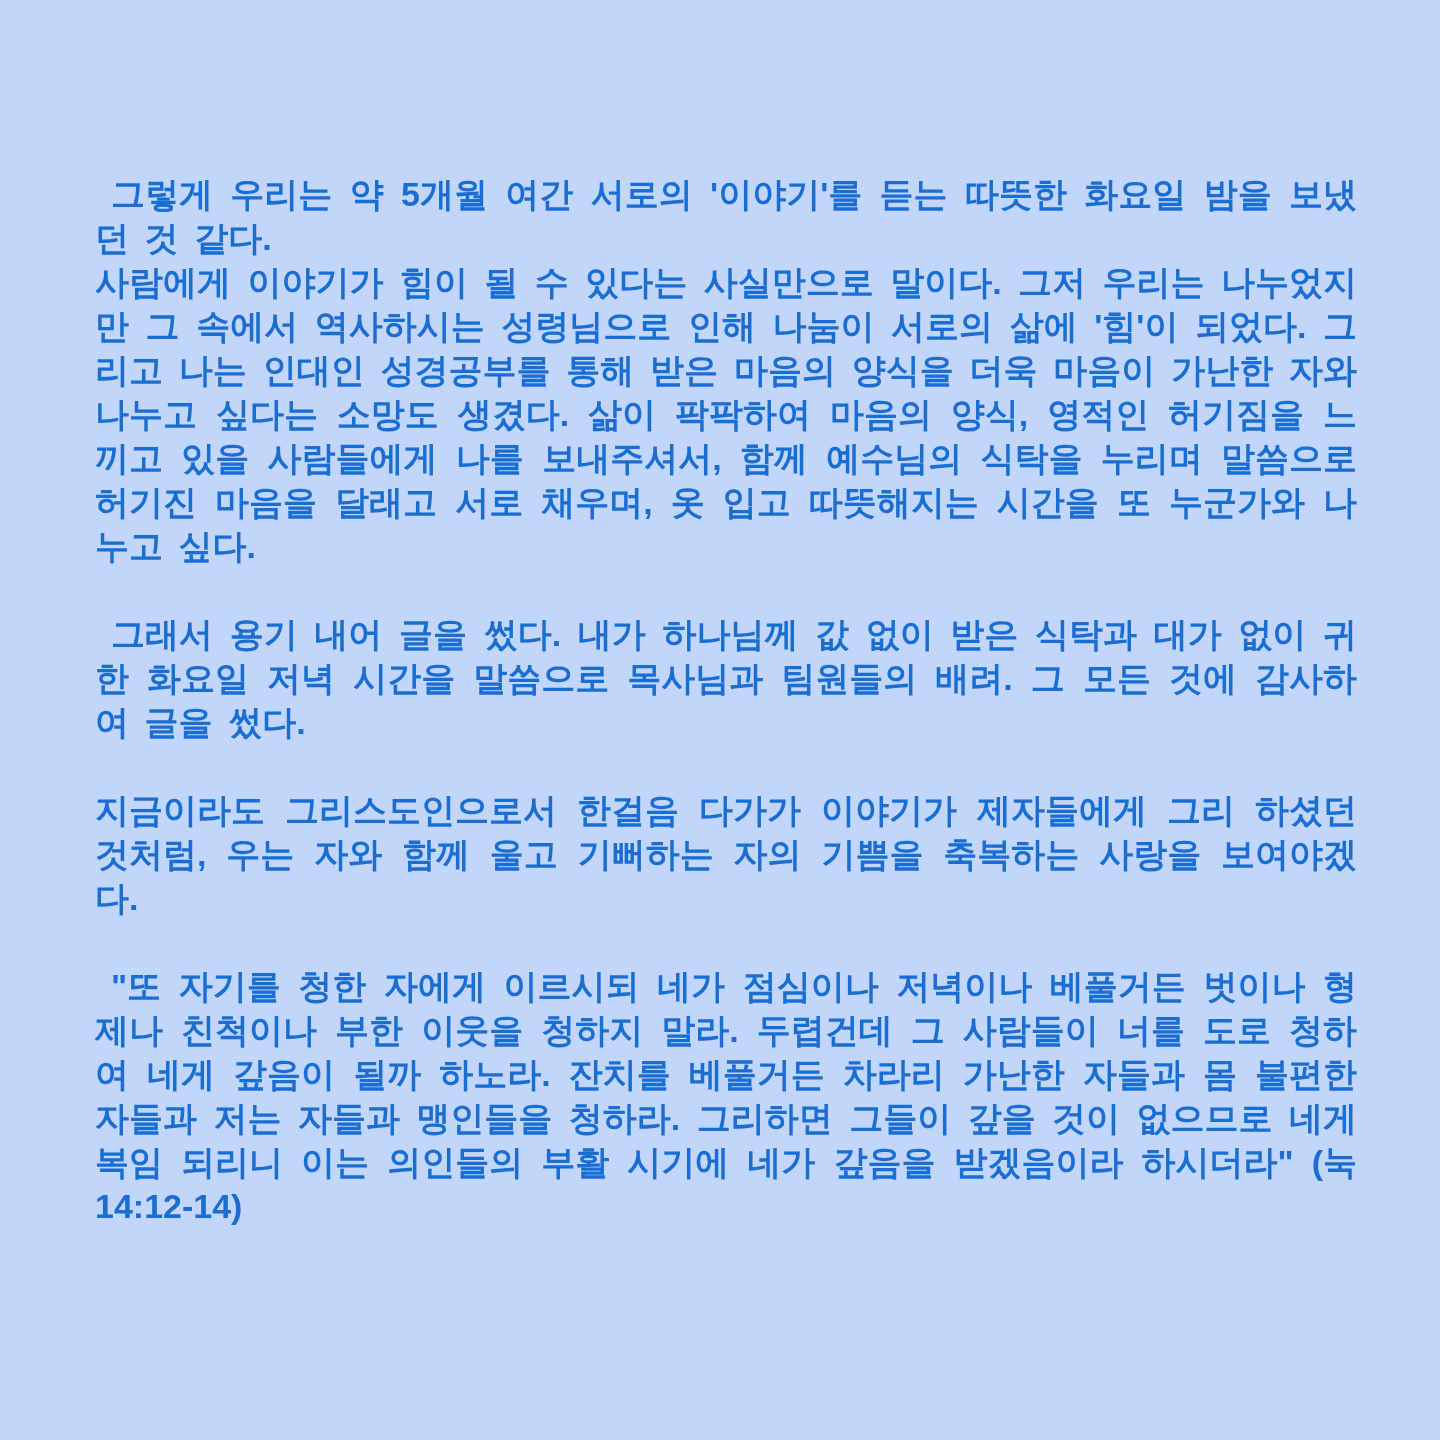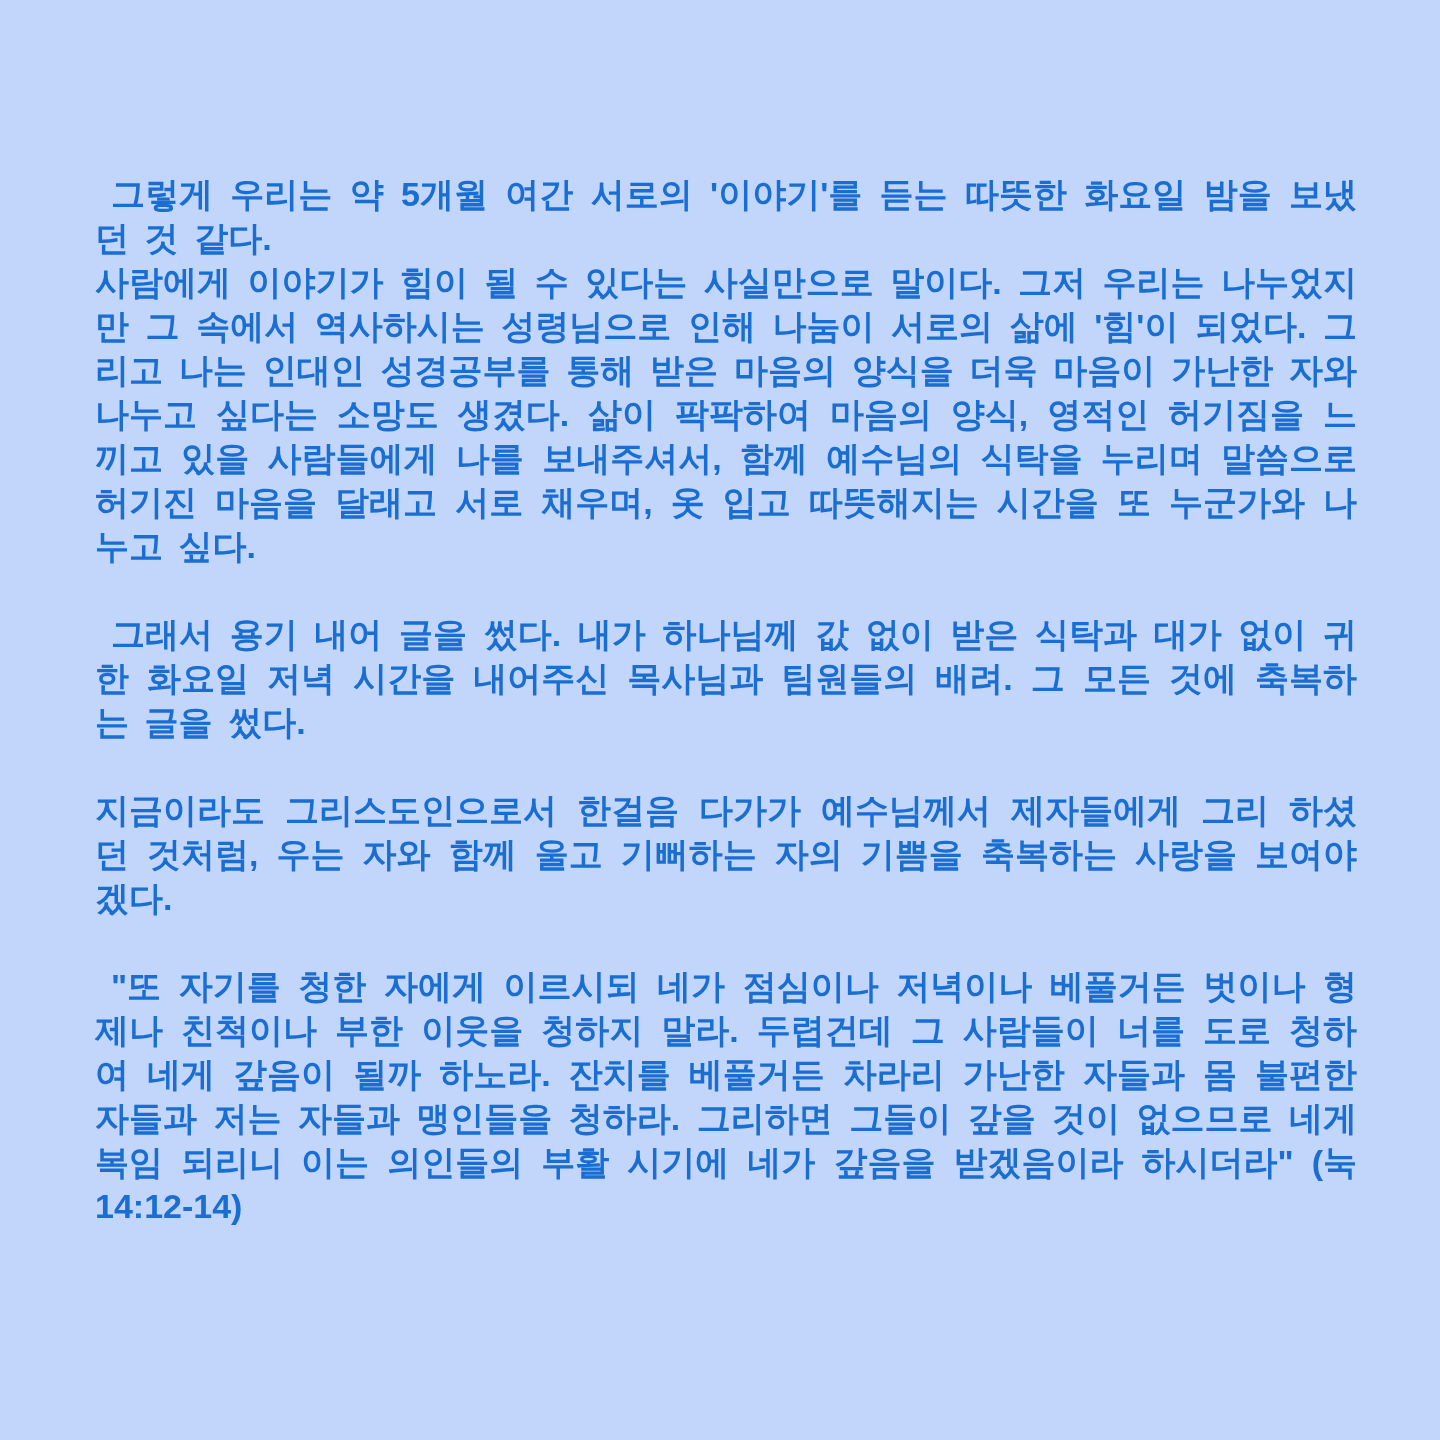--- a/index.html
+++ b/index.html
@@ -39,22 +39,22 @@
 </head>
 <body>
 
 <div class="page" style="--bg: #c2d5fb; --fg: #1a6ed2;">
   <div class="content">
       <div class="para">
         <div class="seg indent">그렇게 우리는 약 5개월 여간 서로의 '이야기'를 듣는 따뜻한 화요일 밤을 보냈던 것 같다.</div>
         <div class="seg">사람에게 이야기가 힘이 될 수 있다는 사실만으로 말이다. 그저 우리는 나누었지만 그 속에서 역사하시는 성령님으로 인해 나눔이 서로의 삶에 '힘'이 되었다. 그리고 나는 인대인 성경공부를 통해 받은 마음의 양식을 더욱 마음이 가난한 자와 나누고 싶다는 소망도 생겼다. 삶이 팍팍하여 마음의 양식, 영적인 허기짐을 느끼고 있을 사람들에게 나를 보내주셔서, 함께 예수님의 식탁을 누리며 말씀으로 허기진 마음을 달래고 서로 채우며, 옷 입고 따뜻해지는 시간을 또 누군가와 나누고 싶다.</div>
       </div>
       <div class="para">
-        <div class="seg indent">그래서 용기 내어 글을 썼다. 내가 하나님께 값 없이 받은 식탁과 대가 없이 귀한 화요일 저녁 시간을 내어주신 목사님과 팀원들의 배려. 그 모든 것에 축복하는 글을 썼다.</div>
+        <div class="seg indent">그래서 용기 내어 글을 썼다. 내가 하나님께 값 없이 받은 식탁과 대가 없이 귀한 화요일 저녁 시간을 말씀으로 목사님과 팀원들의 배려. 그 모든 것에 감사하여 글을 썼다.</div>
       </div>
       <div class="para">
-        <div class="seg">지금이라도 그리스도인으로서 한걸음 다가가 예수님께서 제자들에게 그리 하셨던 것처럼, 우는 자와 함께 울고 기뻐하는 자의 기쁨을 축복하는 사랑을 보여야겠다.</div>
+        <div class="seg">지금이라도 그리스도인으로서 한걸음 다가가 이야기가 제자들에게 그리 하셨던 것처럼, 우는 자와 함께 울고 기뻐하는 자의 기쁨을 축복하는 사랑을 보여야겠다.</div>
       </div>
       <div class="para">
         <div class="seg indent">"또 자기를 청한 자에게 이르시되 네가 점심이나 저녁이나 베풀거든 벗이나 형제나 친척이나 부한 이웃을 청하지 말라. 두렵건데 그 사람들이 너를 도로 청하여 네게 갚음이 될까 하노라. 잔치를 베풀거든 차라리 가난한 자들과 몸 불편한 자들과 저는 자들과 맹인들을 청하라. 그리하면 그들이 갚을 것이 없으므로 네게 복임 되리니 이는 의인들의 부활 시기에 네가 갚음을 받겠음이라 하시더라" (눅 14:12-14)</div>
       </div>
     </div>
 </div>
 
 </body></html>

